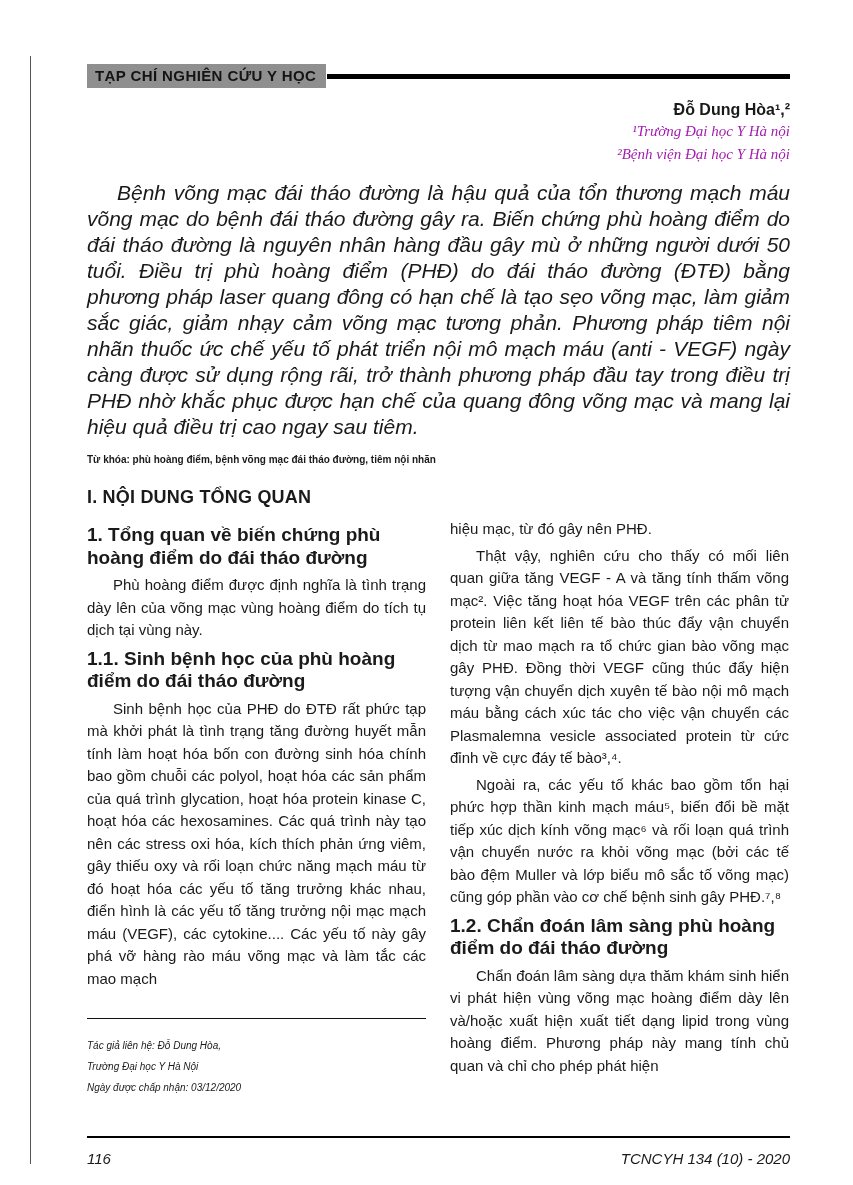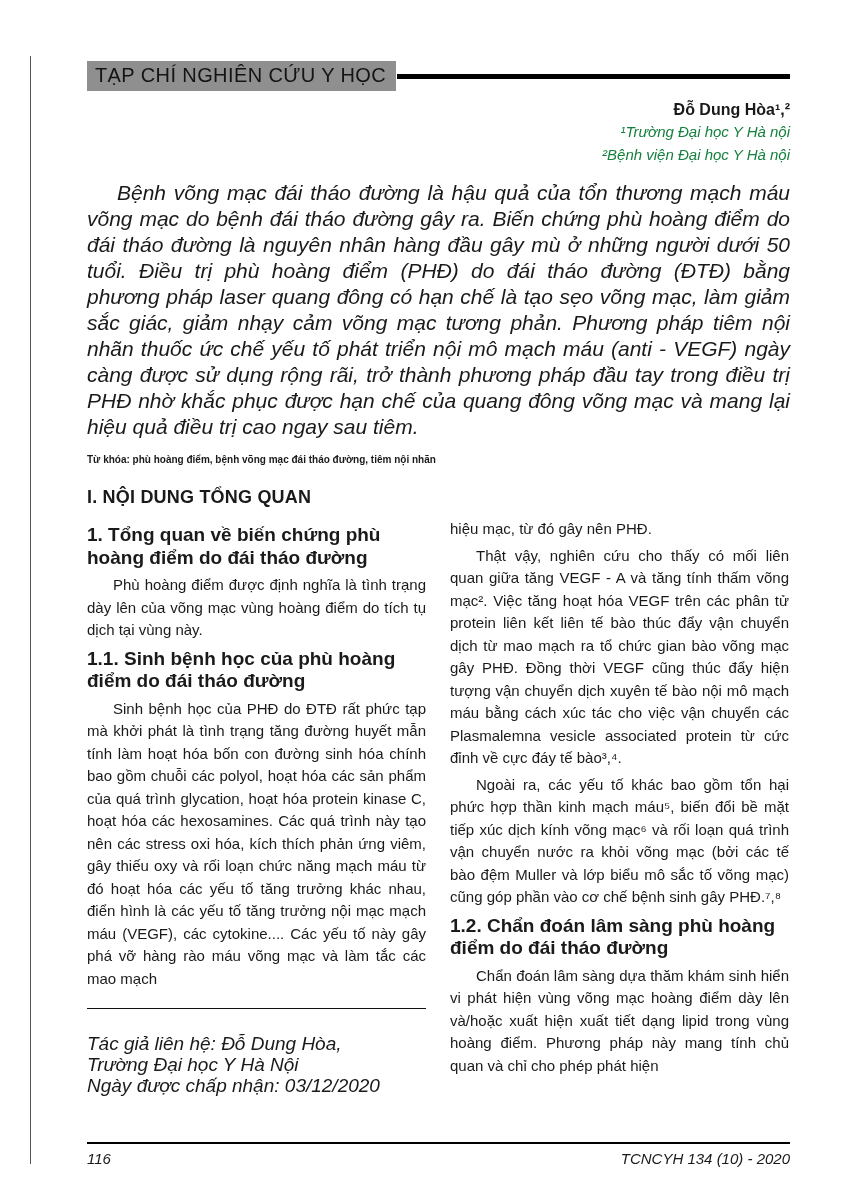--- a/index.html
+++ b/index.html
@@ -28,22 +28,22 @@
     width: 703px;
   }
   .header-row {
     display: flex;
     align-items: center;
     height: 24px;
   }
   .journal-tag {
     background: #8f8f8f;
     color: #141414;
-    font-weight: normal;
-    font-size: 20px;
+    font-weight: bold;
+    font-size: 15px;
     letter-spacing: 0.4px;
     padding: 3px 10px 4px 8px;
     white-space: nowrap;
   }
   .header-rule {
     flex: 1;
     height: 5px;
     background: #000;
     margin-left: 1px;
   }
@@ -61,21 +61,22 @@
     text-align: right;
     font-size: 16px;
     font-weight: bold;
     line-height: 20px;
   }
   .affil {
     text-align: right;
     font-style: italic;
     font-size: 15px;
     line-height: 23px;
-    color: #15803d;
+    color: #a21caf;
+    font-family: Liberation Serif, serif;
   }
   .abstract {
     margin: 14px 0 0 0;
     font-style: italic;
     font-size: 21px;
     line-height: 26px;
     text-align: justify;
     text-indent: 30px;
   }
   .keywords {
@@ -108,34 +109,34 @@
     line-height: 22.5px;
     margin: 6px 0 5px 0;
     text-align: left;
   }
   .body-para {
     margin: 0 0 4px 0;
     text-indent: 26px;
   }
   .body-para.continued { text-indent: 0; }
   .footnote {
-    margin-top: 18px;
+    margin-top: 28px;
     border-top: 1px solid #111;
-    padding-top: 24px;
+    padding-top: 16px;
     font-style: italic;
-    font-size: 19px;
+    font-size: 10px;
   }
   .fn-line { line-height: 21px; }
   .footer {
     position: absolute;
     left: 87px;
     right: 63px;
     bottom: 17px;
     border-top: 2px solid #000;
-    padding-top: 6px;
+    padding-top: 12px;
     display: flex;
     justify-content: space-between;
     font-style: italic;
     font-size: 15px;
     line-height: 18px;
   }
 </style>
 </head>
 <body>
 

